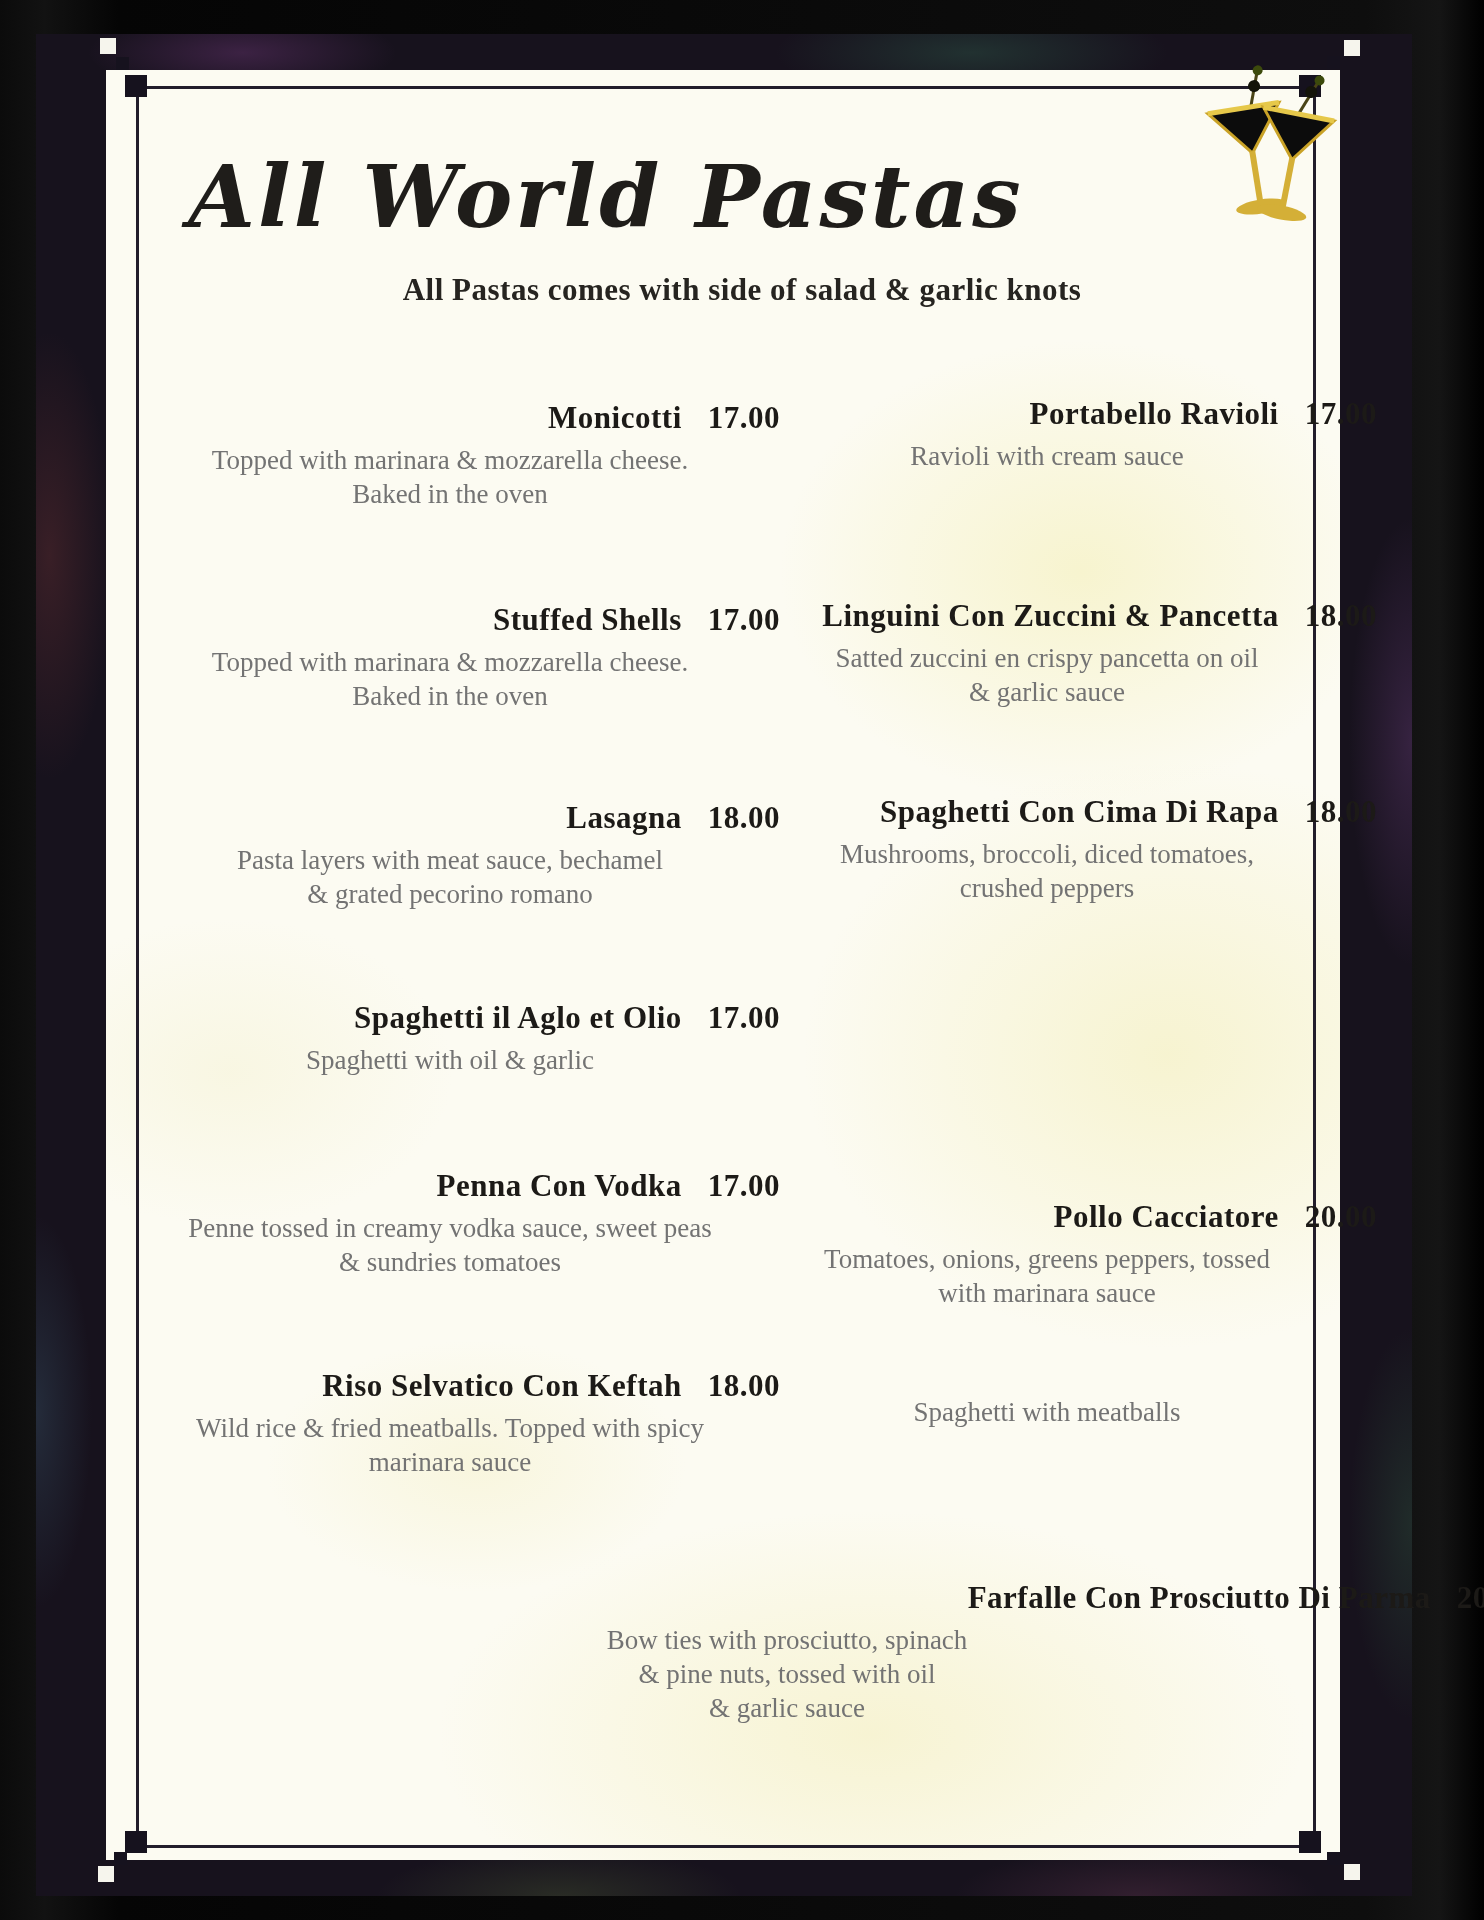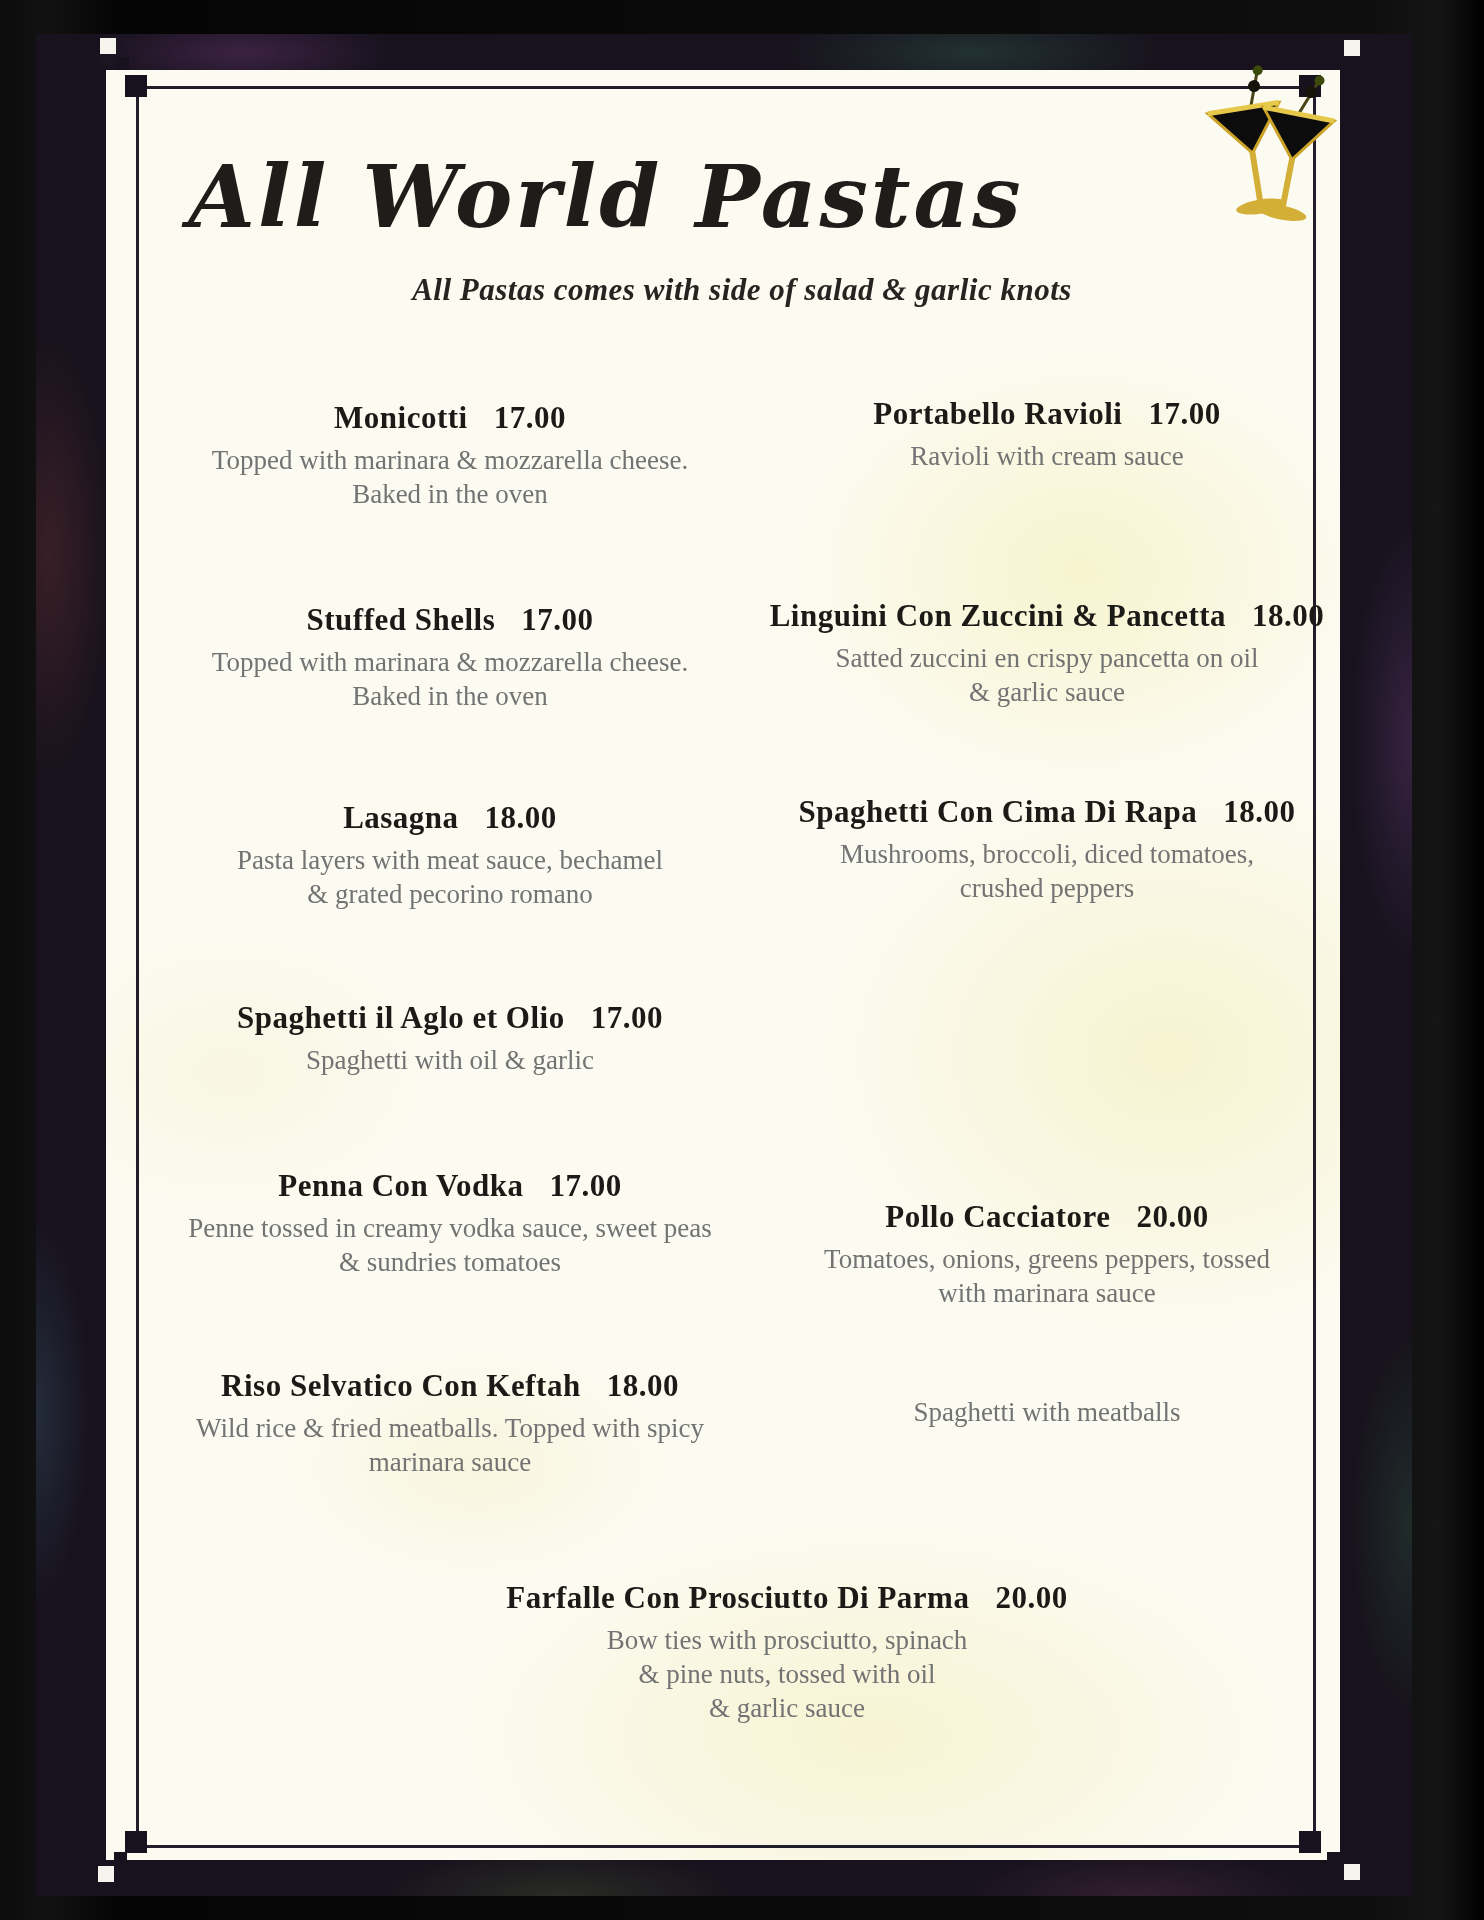--- a/index.html
+++ b/index.html
@@ -40,29 +40,29 @@
   .orn{position:absolute;background:#16121e;}
   .orn-w{position:absolute;background:#f6f5ed;}
   .title{
     position:absolute;left:0;top:146px;width:1212px;text-align:center;
     font-family:"DejaVu Serif", serif;font-style:italic;font-weight:bold;
     font-size:86px;color:#1f1d1a;letter-spacing:3px;
   }
   .subtitle{
     position:absolute;left:0;top:272px;width:1484px;text-align:center;
     font-family:"Liberation Serif", serif;font-weight:bold;
-    font-size:31px;color:#262420;letter-spacing:0.5px;font-style:italic;
+    font-size:31px;color:#262420;letter-spacing:0.5px;
   }
   .col{position:absolute;top:0;height:1920px;}
   .col-left{left:120px;width:660px;}
   .col-right{left:717px;width:660px;}
   .item{position:absolute;left:0;width:100%;text-align:center;}
   .item-head{
     font-family:"Liberation Serif", serif;font-weight:bold;
-    font-size:31px;color:#1c1a17;letter-spacing:0.5px;margin-bottom:7px;
+    font-size:31px;color:#1c1a17;letter-spacing:0.5px;margin-bottom:7px;text-align:right;
   }
   .item-price{margin-left:26px;}
   .item-desc{
     font-family:"Liberation Serif", serif;font-size:27px;color:#737373;
     line-height:34px;
   }
   .bottom-item{position:absolute;left:0;width:1484px;text-align:center;margin-left:45px;}
   .martini{position:absolute;left:1198px;top:58px;}
 </style>
 </head>

